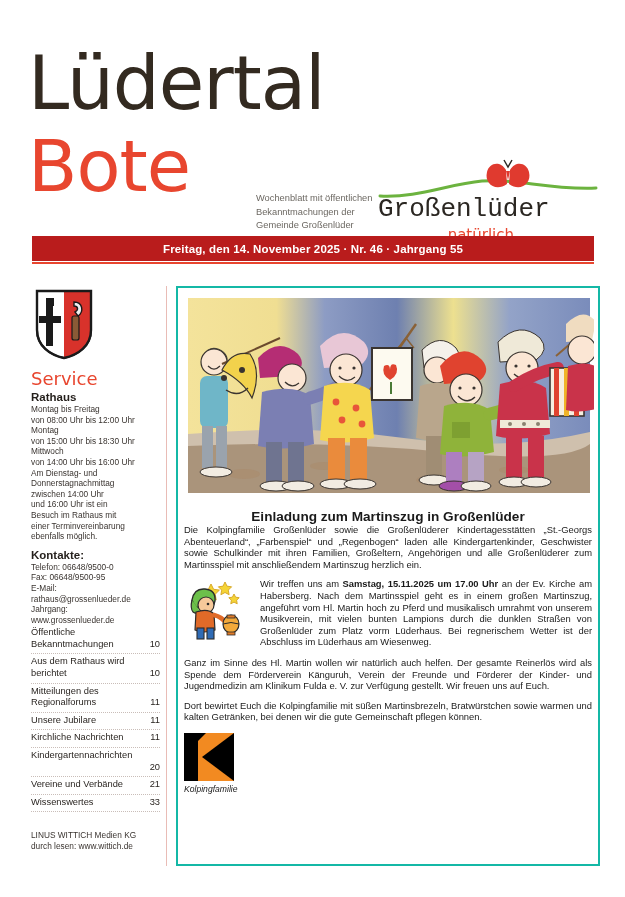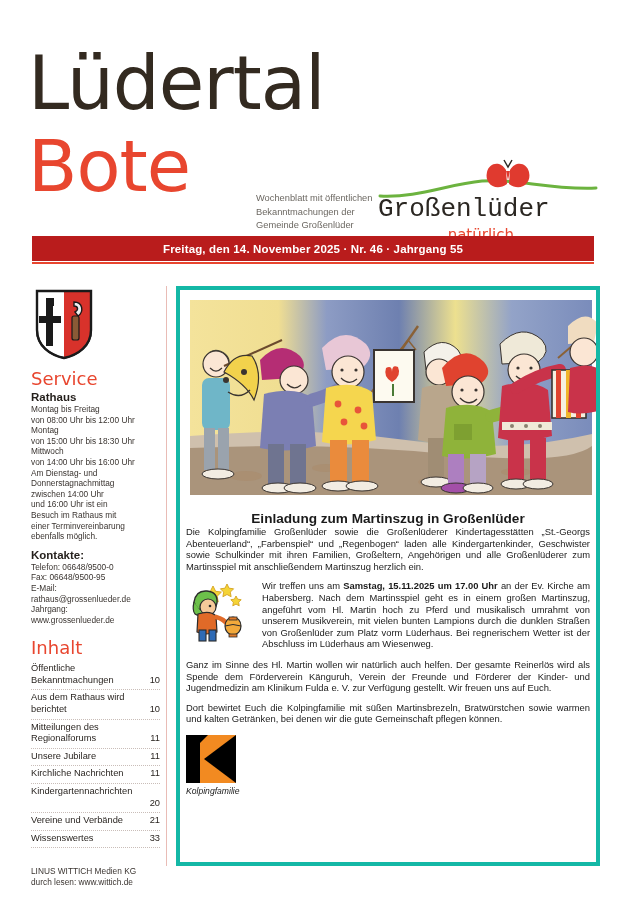--- a/index.html
+++ b/index.html
@@ -92,21 +92,21 @@
   .toc-row.wrapnum { display: block; }
   .toc-row.wrapnum .toc-page { display: block; text-align: right; }
 
   .footer-credit {
     margin-top: 18px; font-size: 8.3px; line-height: 10.6px; color: #3a3430;
   }
 
   
   .article {
     position: absolute; left: 176px; top: 286px; width: 424px; height: 580px;
-    border: 4px solid #14b8a6; background: #fff; padding: 6px;
+    border: 2px solid #14b8a6; background: #fff; padding: 6px;
   }
   .illus { width: 410px; height: 203px; display: block; }
   .headline {
     text-align: center; font-size: 13.6px; font-weight: bold;
     color: #1a1a1a; margin: 12px 0 0;
   }
   .subhead {
     text-align: center; font-size: 11.3px; font-weight: bold;
     color: #1a1a1a; margin: 4px 0 5px;
   }
@@ -197,21 +197,20 @@
     <div class="kontakte-head">Kontakte:</div>
     <div class="kontakte">
       <div>Telefon: 06648/9500-0</div>
       <div>Fax: 06648/9500-95</div>
       <div>E-Mail:</div>
       <div>rathaus@grossenlueder.de</div>
       <div>Jahrgang:</div>
       <div>www.grossenlueder.de</div>
     </div>
 
-    <div class="inhalt-head">Inhalt</div>
     <div class="toc">
       <div class="toc-row">
         <span class="toc-label">Öffentliche Bekanntmachungen</span>
         <span class="toc-page">10</span>
       </div>
       <div class="toc-row">
         <span class="toc-label">Aus dem Rathaus wird berichtet</span>
         <span class="toc-page">10</span>
       </div>
       <div class="toc-row">

